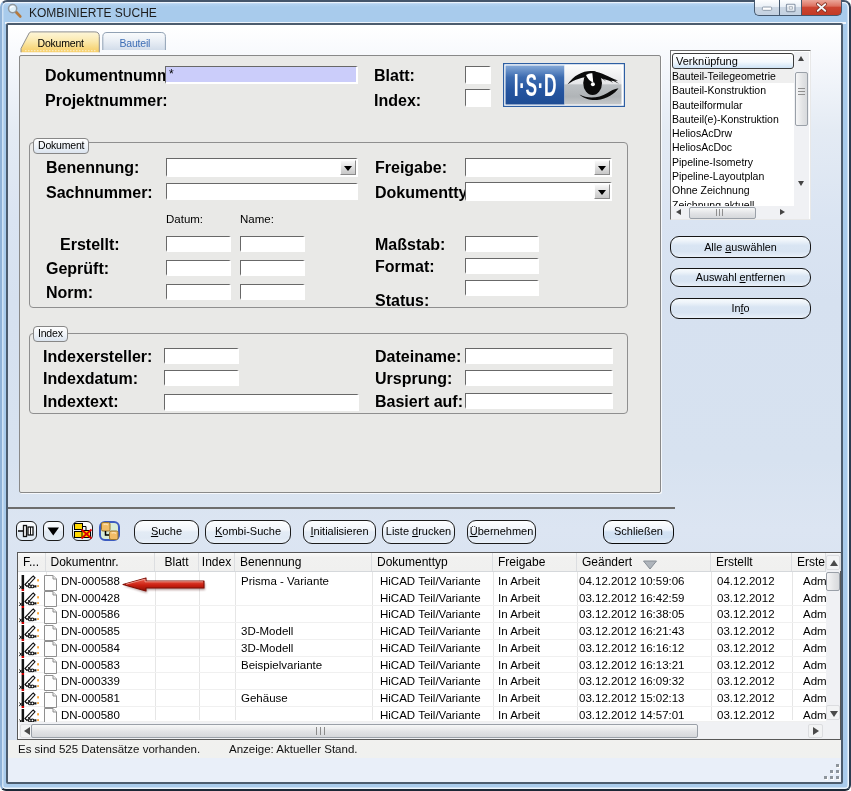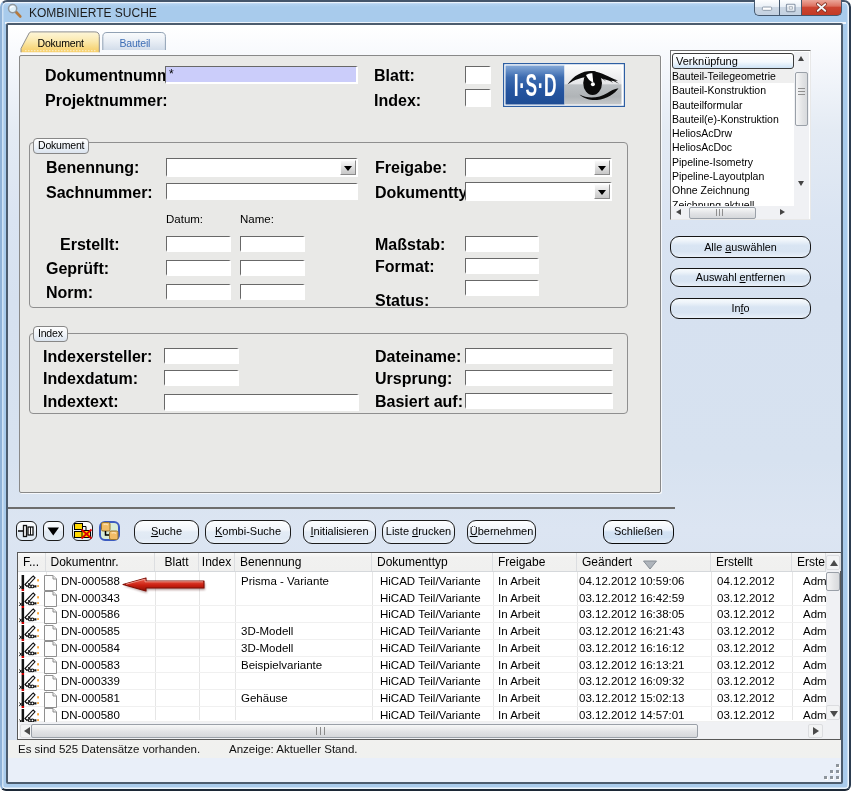--- a/index.html
+++ b/index.html
@@ -352,21 +352,21 @@
     <span class="cell" style="left:699.5px;">04.12.2012</span>
     <span class="cell" style="left:785.5px;width:23px;">Admi</span>
     </div>
     <div class="row" style="top:36.7px;height:16.7px;">
     <svg class="abs" style="left:1.5px;top:0px" width="20" height="18" viewBox="0 0 20 18">
             <use href="#pen"></use>
           </svg>
     <svg class="abs" style="left:26.5px;top:1.5px" width="13" height="16" viewBox="0 0 13 16">
             <use href="#page"></use>
           </svg>
-    <span class="cell" style="left:43.5px;">DN-000343</span>
+    <span class="cell" style="left:43.5px;">DN-000428</span>
     <span class="cell" style="left:362.5px;">HiCAD Teil/Variante</span>
     <span class="cell" style="left:480.5px;">In Arbeit</span>
     <span class="cell" style="left:561.5px;">03.12.2012 16:42:59</span>
     <span class="cell" style="left:699.5px;">03.12.2012</span>
     <span class="cell" style="left:785.5px;width:23px;">Admi</span>
     </div>
     <div class="row" style="top:53.4px;height:16.7px;">
     <svg class="abs" style="left:1.5px;top:0px" width="20" height="18" viewBox="0 0 20 18">
             <use href="#pen"></use>
           </svg>

